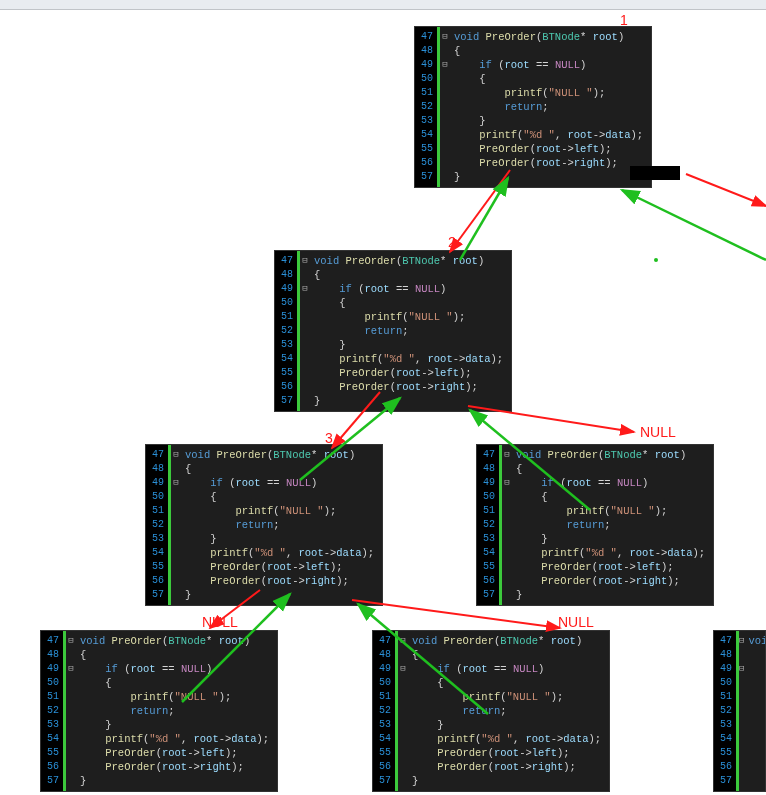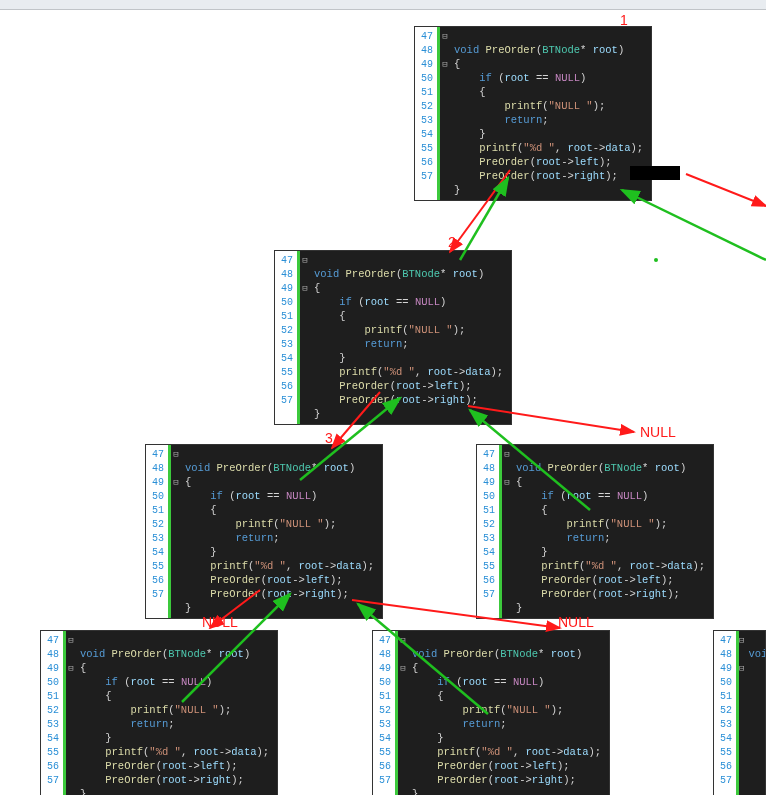--- a/index.html
+++ b/index.html
@@ -21,40 +21,39 @@
   }
   .code-block {
     position: absolute;
     background: #1e1e1e;
     font-size: 10.5px;
     line-height: 1.35;
     display: flex;
     border: 1px solid #333;
   }
   .gutter {
-    background: #ffffff;
+    background: #000000;
     color: #2a8fd6;
     padding: 3px 4px 3px 6px;
     text-align: right;
     font-size: 10px;
     border-right: 3px solid #3cc93c;
   }
   .gutter .ln { display:block; height:14px; line-height:14px; }
   .fold-col {
     width: 10px;
     background:#1e1e1e;
     color:#888;
     font-size:9px;
     padding:3px 0;
   }
   .fold-col .f { display:block; height:14px; line-height:14px; text-align:center; color:#aaa;}
   .code {
     padding: 3px 8px 3px 4px;
     white-space: pre;
-    margin-top: 13px;
   }
   .code .row { display:block; height:14px; line-height:14px; }
   .kw { color: #569cd6; }      
   .type { color: #4ec9b0; }    
   .ident { color: #dcdcaa; }   
   .var { color: #9cdcfe; }     
   .str { color: #ce9178; }     
   .null { color: #c586c0; }    
   .op { color: #d4d4d4; }
   .punct { color: #d4d4d4; }

